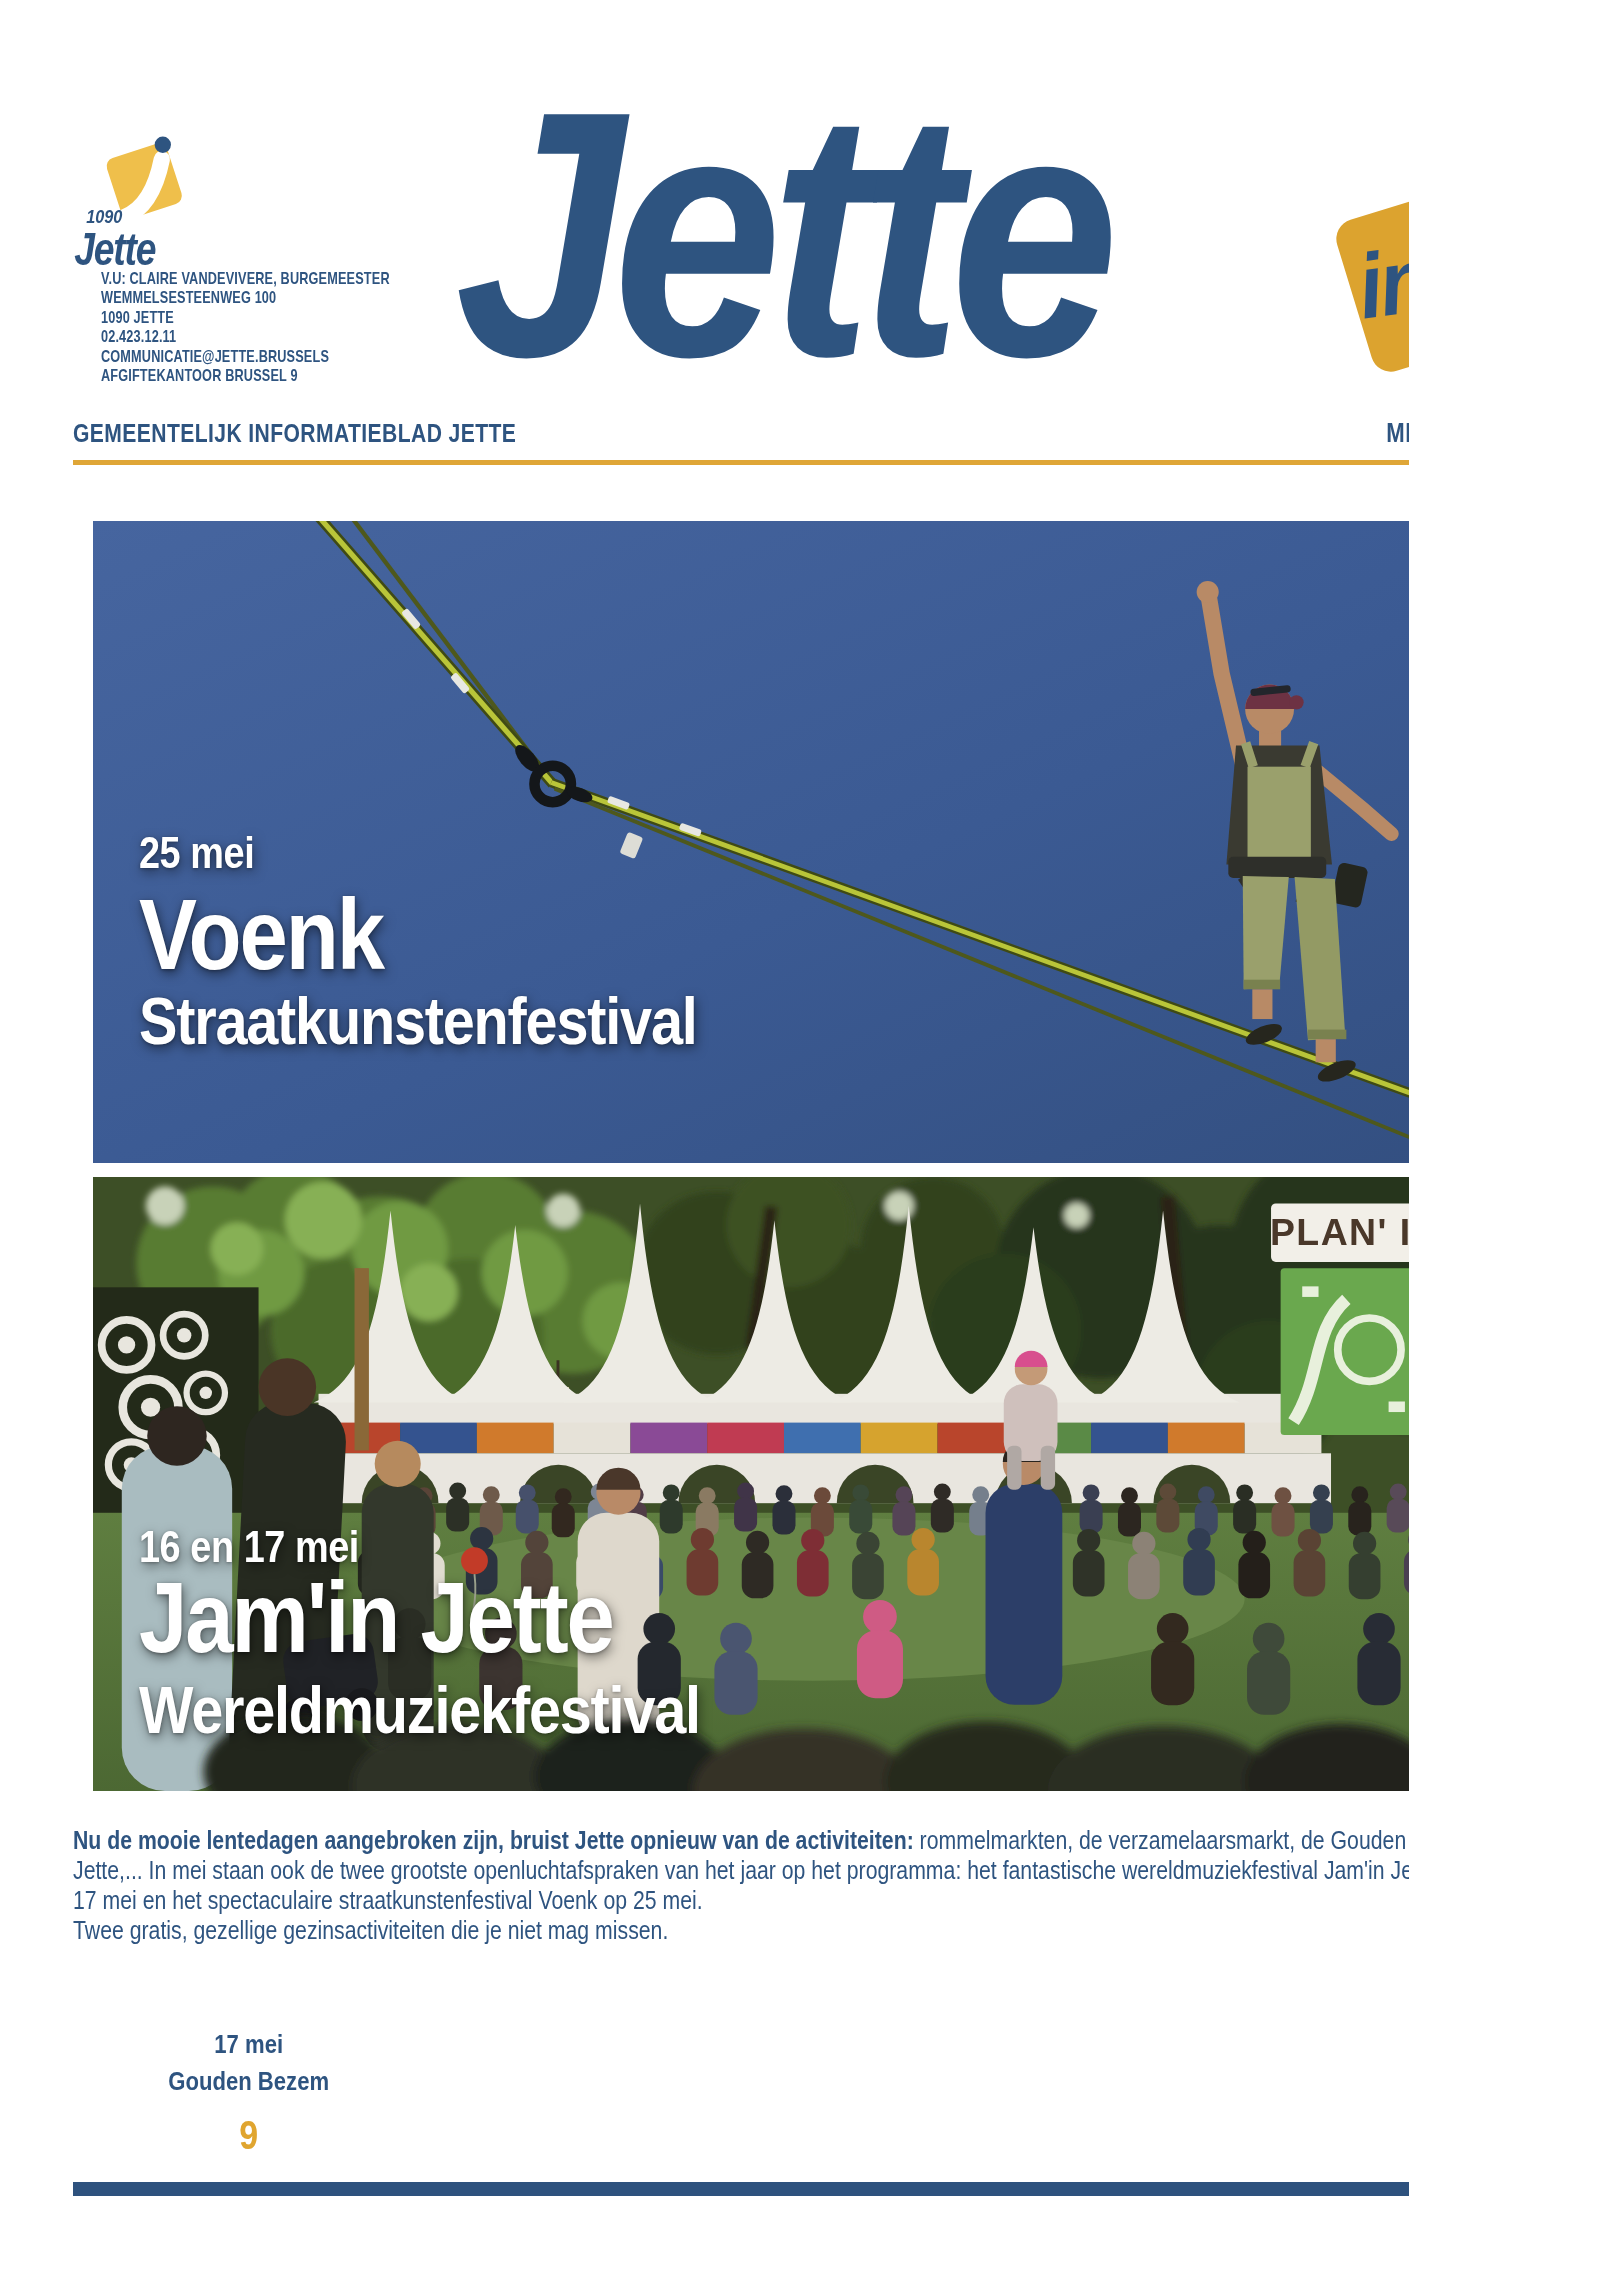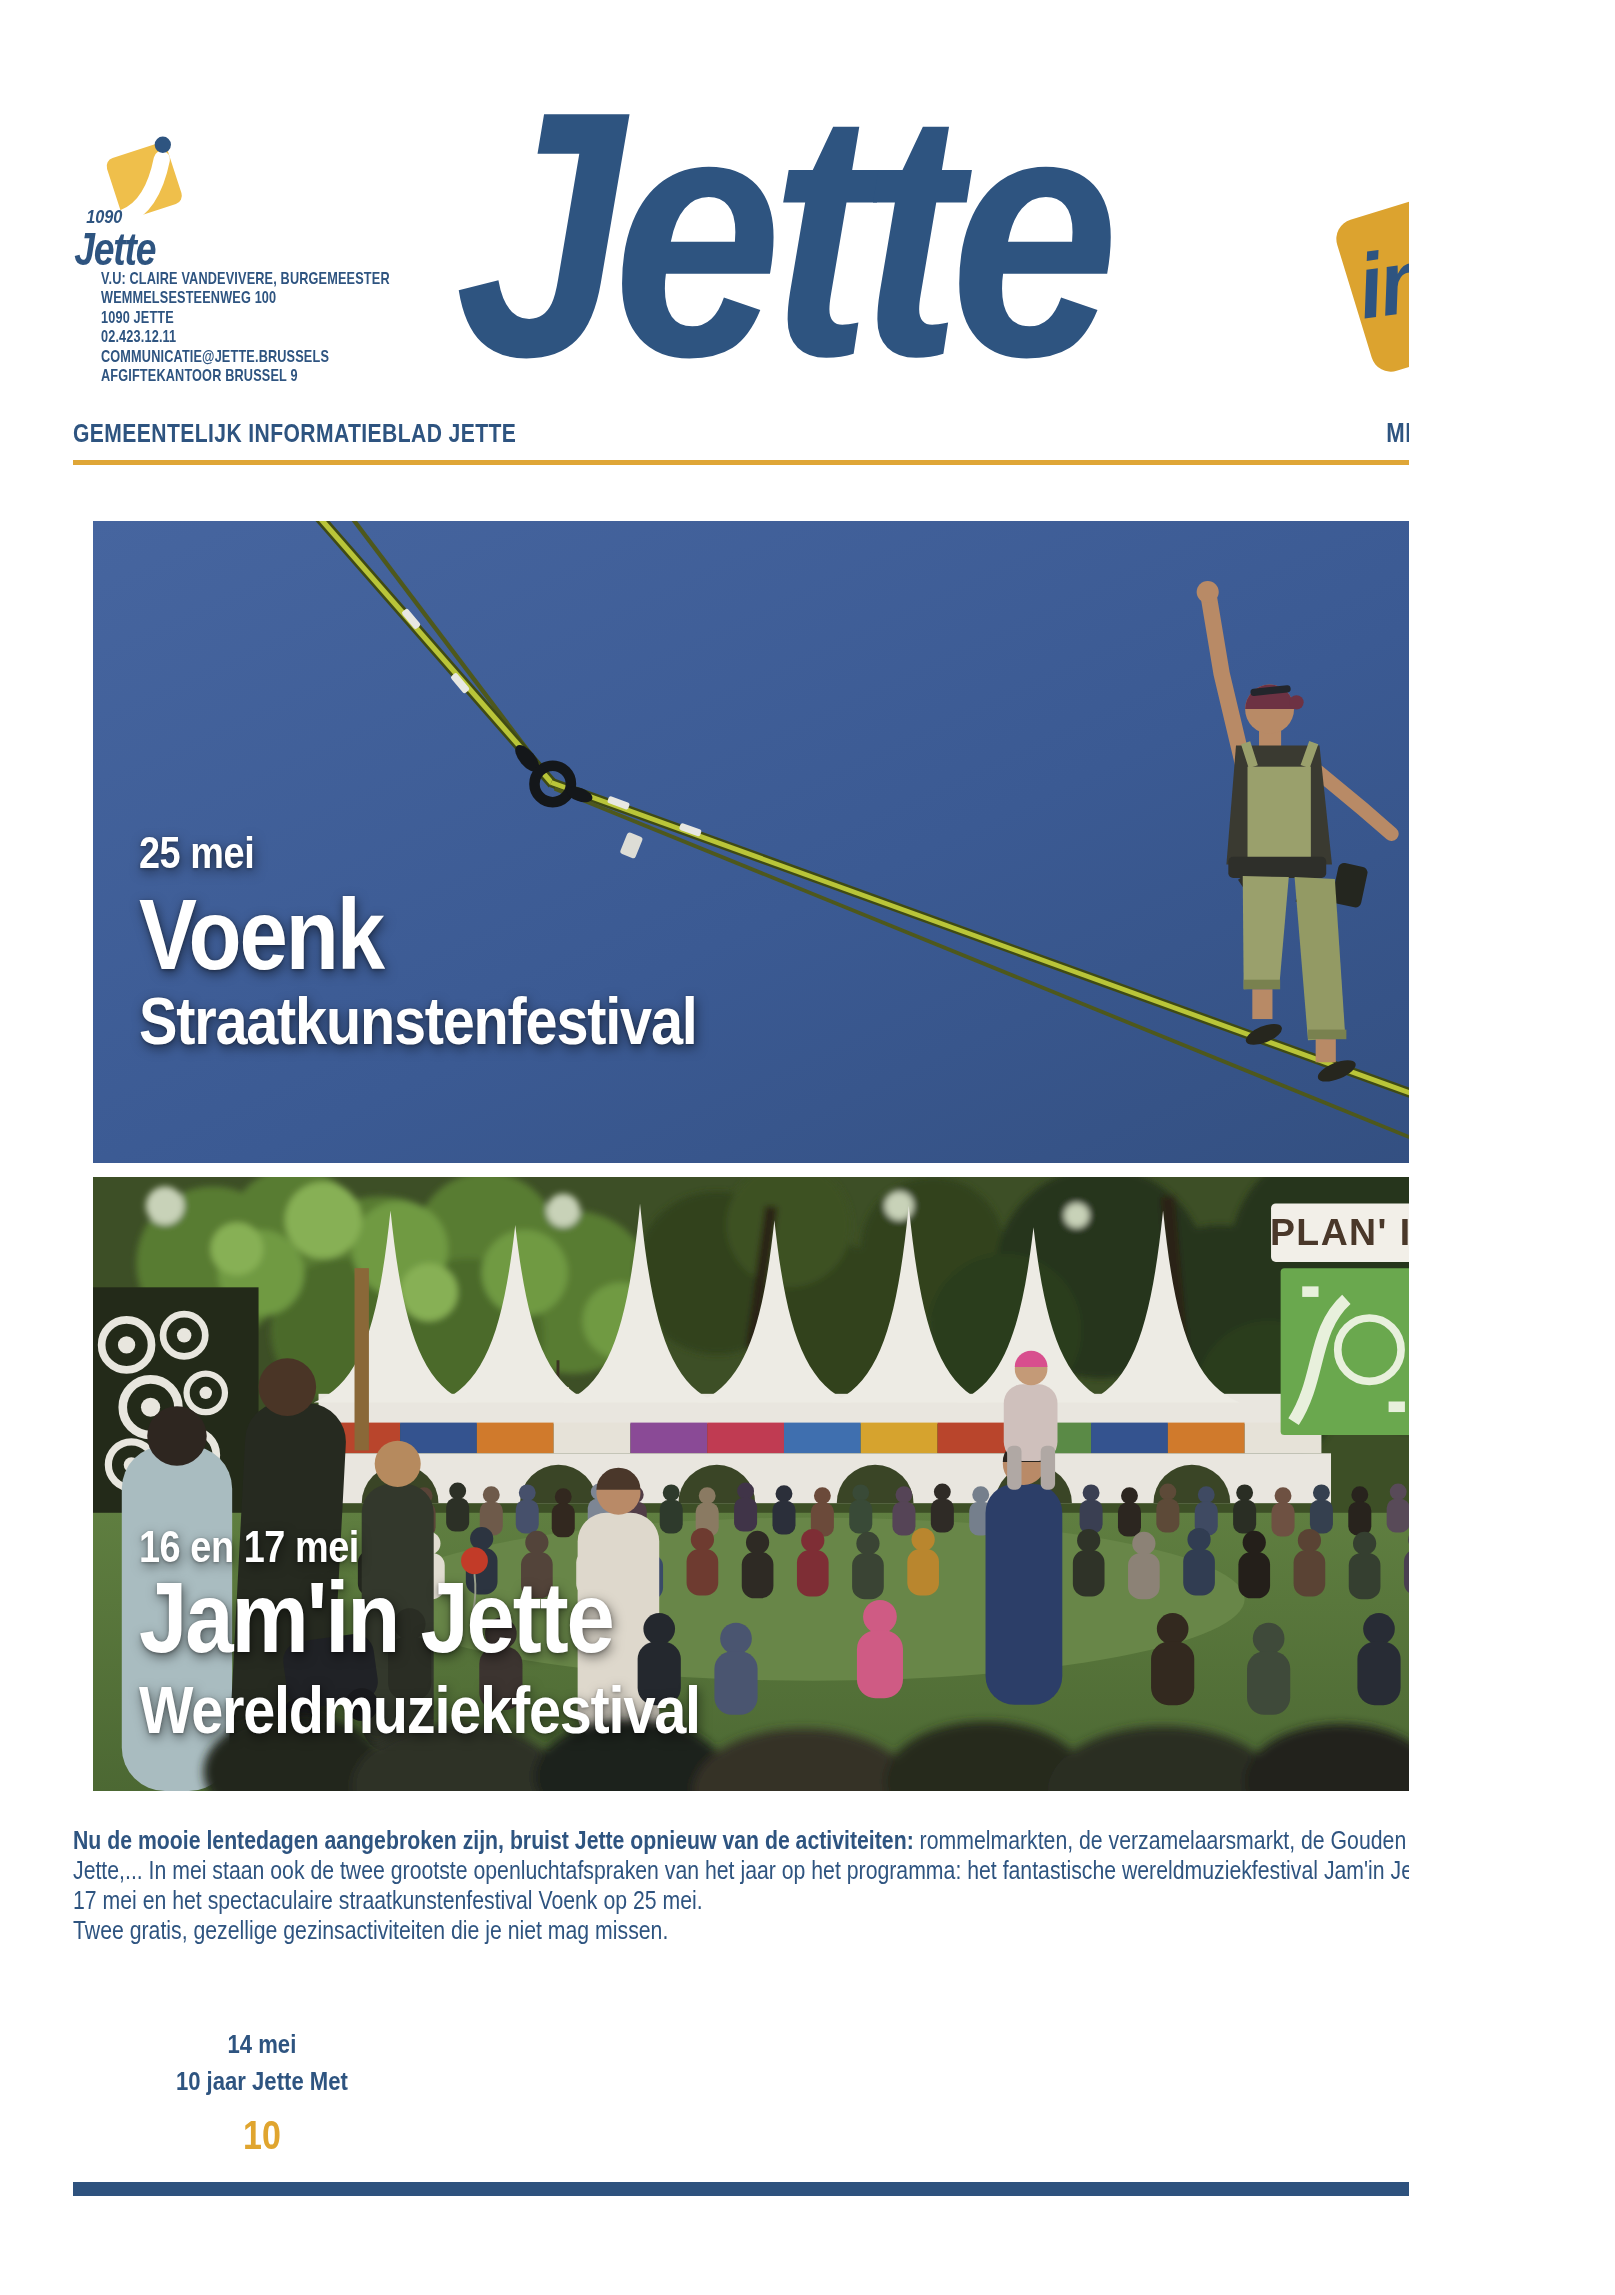--- a/index.html
+++ b/index.html
@@ -407,22 +407,22 @@
     <div class="cap-title">Jam'in Jette</div>
     <div class="cap-sub">Wereldmuziekfestival</div>
   </section>
 
   <div class="intro">
     <span class="lead">Nu de mooie lentedagen aangebroken zijn, bruist Jette opnieuw van de activiteiten:</span><span> rommelmarkten, de verzamelaarsmarkt, de Gouden Bezem, Sun Jette,... In mei staan ook de twee grootste openluchtafspraken van het jaar op het programma: het fantastische wereldmuziekfestival Jam'in Jette op 16 en 17 mei en het spectaculaire straatkunstenfestival Voenk op 25 mei.</span>
     <div>Twee gratis, gezellige gezinsactiviteiten die je niet mag missen.</div>
   </div>
 
   <footer class="toc">
-    <div class="toc-item toc-c4">
-      <div class="toc-line">14 mei</div>
-      <div class="toc-line">10 jaar Jette Met</div>
-      <div class="toc-page">10</div>
+    <div class="toc-item toc-c3">
+      <div class="toc-line">17 mei</div>
+      <div class="toc-line">Gouden Bezem</div>
+      <div class="toc-page">9</div>
     </div>
   </footer>
 
   <div class="bottom-bar"></div>
 </div>
 
 
 </body></html>

